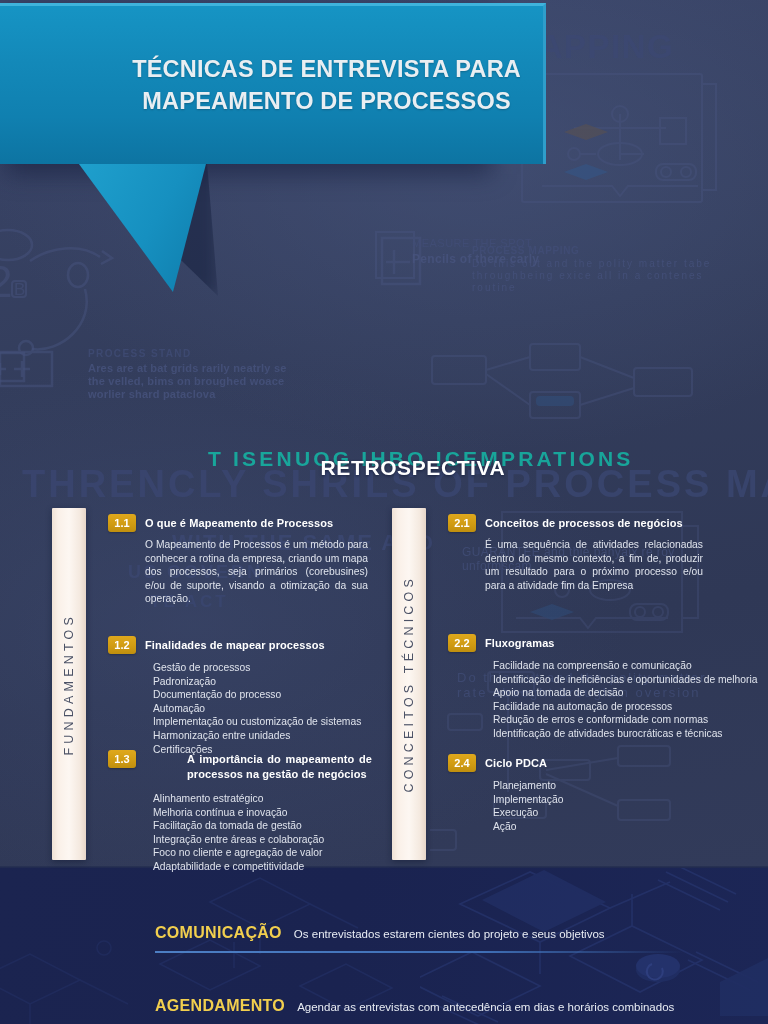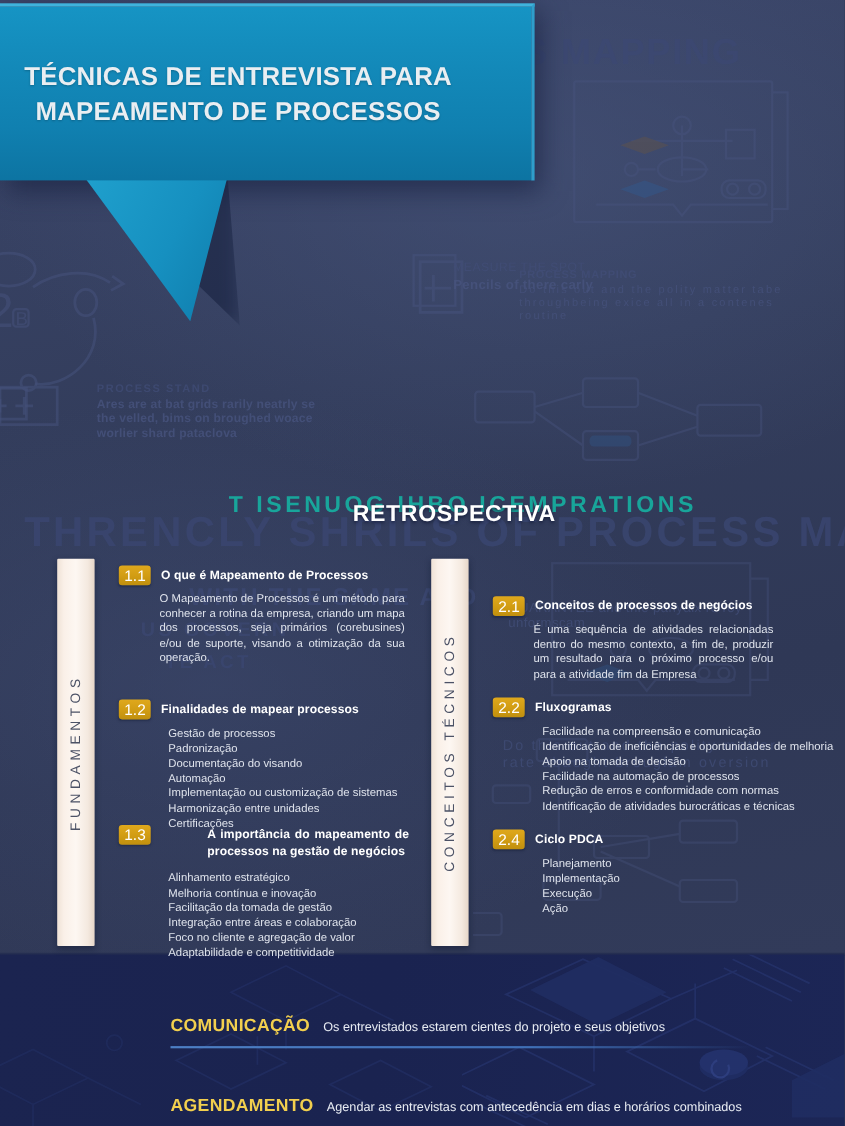--- a/index.html
+++ b/index.html
@@ -101,27 +101,27 @@
     position: absolute;
     left: 6px; top: 10px;
     width: 486px; height: 164px;
     background: rgba(16,26,56,0.55);
     filter: blur(12px);
   }
 
   .bubble {
     position: absolute;
     left: 0px; top: 3px;
-    width: 486px; height: 161px;
+    width: 546px; height: 161px;
     background: linear-gradient(180deg, #1694c4 0%, #1389b9 35%, #1080b0 70%, #0d74a2 100%);
     border-top: 3px solid #3fb3dc;
     border-right: 3px solid #2f9ecb;
     display: flex;
     align-items: center;
-    justify-content: flex-start;
+    justify-content: flex-end;
     z-index: 5;
   }
 
   .bubble-title {
     color: #e9eef2;
     font-size: 23.5px;
     font-weight: 700;
     line-height: 32px;
     text-align: center;
     letter-spacing: 0.2px;
@@ -207,22 +207,22 @@
     gap: 9px;
   }
 
   .badge {
     flex: 0 0 auto;
     min-width: 28px;
     height: 18px;
     background: linear-gradient(180deg, #dfa81c 0%, #d19c13 55%, #c08f0e 100%);
     border-radius: 3px;
     color: #ffffff;
-    font-size: 14px;
-    font-weight: 400;
+    font-size: 11px;
+    font-weight: 700;
     display: flex;
     align-items: center;
     justify-content: center;
     padding: 0 5px;
     box-shadow: 0 1px 2px rgba(12,20,44,0.35);
   }
 
   .entry-title {
     color: #ffffff;
     font-size: 11px;
@@ -423,21 +423,21 @@
         </div>
 
         <div class="entry" style="top:136px;">
           <div class="entry-head">
             <span class="badge">1.2</span>
             <span class="entry-title">Finalidades de mapear processos</span>
           </div>
           <ul class="entry-list">
             <li>Gestão de processos</li>
             <li>Padronização</li>
-            <li>Documentação do visando</li>
+            <li>Documentação do processo</li>
             <li>Automação</li>
             <li>Implementação ou customização de sistemas</li>
             <li>Harmonização entre unidades</li>
             <li>Certificações</li>
           </ul>
         </div>
 
         <div class="entry" style="top:250px;">
           <div class="entry-head">
             <span class="badge">1.3</span>
@@ -455,21 +455,21 @@
 
       </div>
     </div>
 
     <div class="column col-right">
       <div class="vtab">
         <span class="vtab-label">CONCEITOS TÉCNICOS</span>
       </div>
       <div class="col-body">
 
-        <div class="entry" style="top:14px;margin-top:28px;">
+        <div class="entry" style="top:14px;">
           <div class="entry-head">
             <span class="badge">2.1</span>
             <span class="entry-title">Conceitos de processos de negócios</span>
           </div>
           <p class="entry-para" style="width:222px;">É uma sequência de atividades relacionadas dentro do mesmo contexto, a fim de, produzir um resultado para o próximo processo e/ou para a atividade fim da Empresa</p>
         </div>
 
         <div class="entry" style="top:134px;">
           <div class="entry-head">
             <span class="badge">2.2</span>

